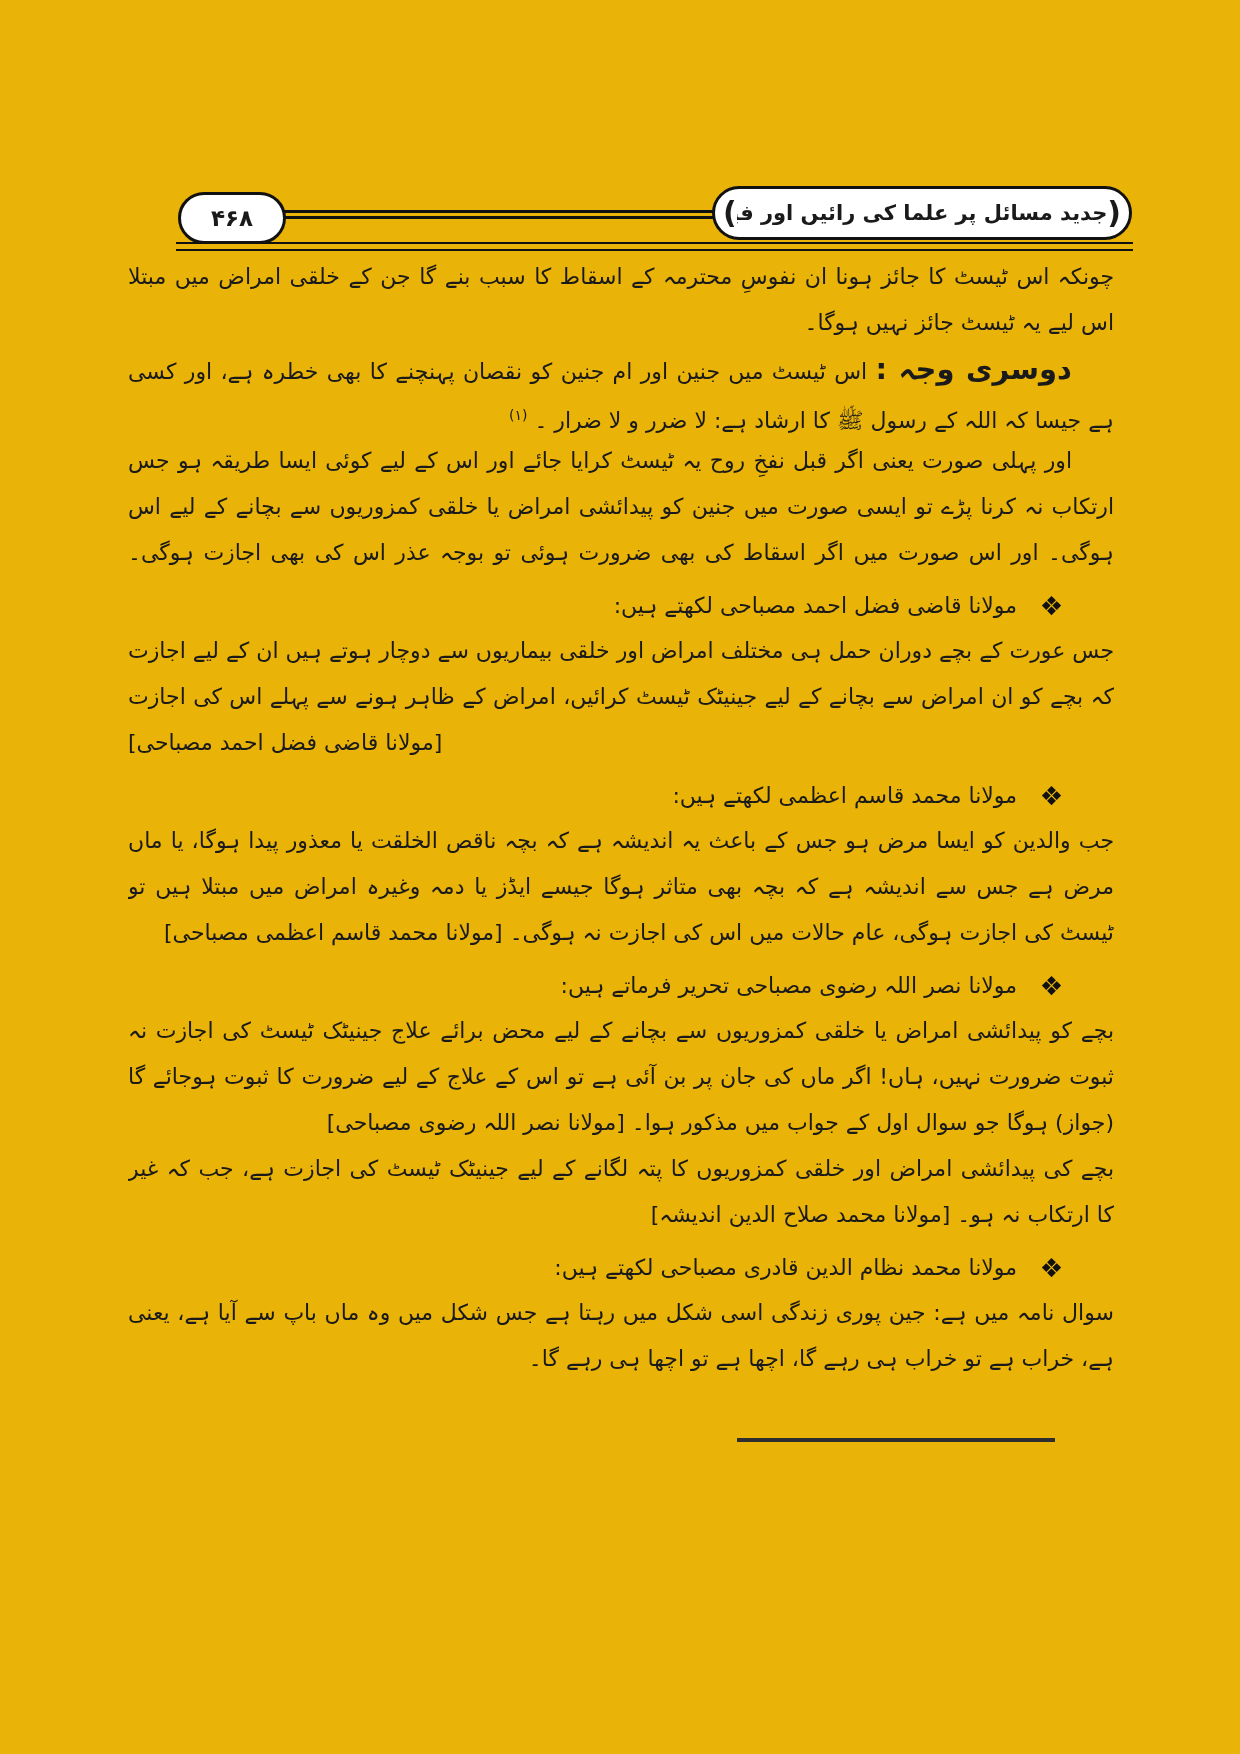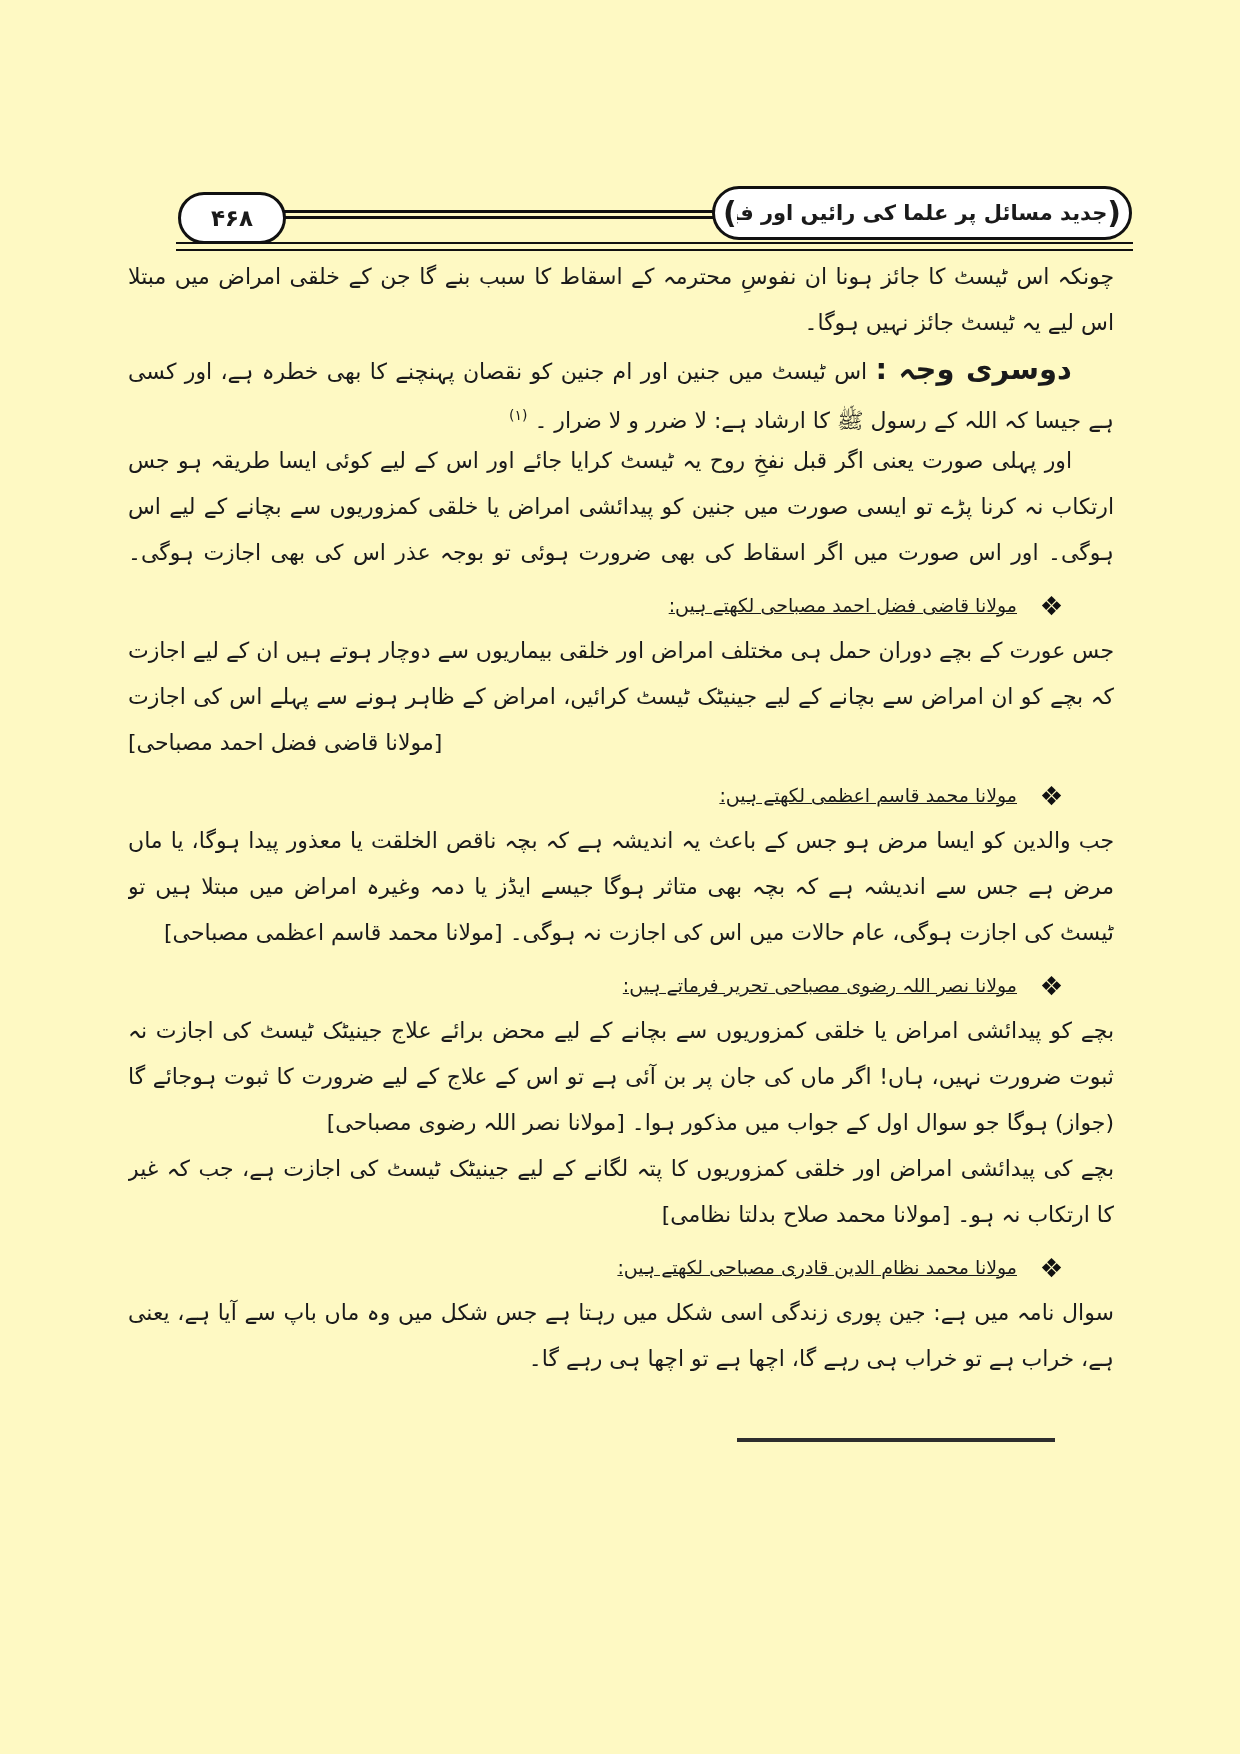--- a/index.html
+++ b/index.html
@@ -1,19 +1,19 @@
 <!DOCTYPE html>
 <html lang="ur"><head>
 <meta charset="utf-8">
 <style>
   html,body { margin:0; padding:0; background:#e8e8e8; }
   .page {
     position: relative;
     width: 1240px; height: 1754px;
-    background: #fef9c3;
+    background: #eab308;
     font-family: "DejaVu Sans", sans-serif;
     color: #1a1a1a;
     overflow: hidden;
     margin: 0 auto;
   }
   
   .pill {
     position: absolute; left: 178px; top: 192px;
     width: 102px; height: 46px;
     border: 3px solid #111; border-radius: 26px;
@@ -55,21 +55,21 @@
   .line.indent { text-indent: 42px; }
   .lead { font-weight: bold; font-size: 29px; letter-spacing: 1px; }
   sup.fnmark { font-size: 14px; }
   .attr-left {
     direction: rtl; font-size: 22px; line-height: 46px; height: 46px;
     text-align: left; text-align-last: left; overflow: hidden;
   }
   .heading {
     display: flex; direction: rtl; align-items: center;
     gap: 24px; padding-right: 52px; height: 46px; margin-top: 6px;
-    font-size: 19px; overflow: hidden; text-decoration: underline;
+    font-size: 22px; overflow: hidden;
   }
   .diamond { width: 21px; height: 21px; flex: 0 0 auto; }
   
   .fn-rule {
     position: absolute; left: 737px; top: 1438px;
     width: 318px; height: 4px; background: #2e2e2e;
   }
   .fn-text {
     position: absolute; top: 1452px; right: 177px;
     direction: rtl; font-size: 22px; line-height: 42px;
@@ -143,21 +143,21 @@
         <polygon points="18,7 23,12 18,17 13,12" fill="#111"></polygon>
         <polygon points="12,13 17,18 12,23 7,18" fill="#111"></polygon>
       </svg>
       <span>مولانا نصر اللہ رضوی مصباحی تحریر فرماتے ہیں:</span>
     </div>
     <div class="line">بچے کو پیدائشی امراض یا خلقی کمزوریوں سے بچانے کے لیے محض برائے علاج جینیٹک ٹیسٹ کی اجازت نہ ہوگی کہ</div>
     <div class="line">ثبوت ضرورت نہیں، ہاں! اگر ماں کی جان پر بن آئی ہے تو اس کے علاج کے لیے ضرورت کا ثبوت ہوجائے گا پھر وہی حکم</div>
     <div class="line end">(جواز) ہوگا جو سوال اول کے جواب میں مذکور ہوا۔ [مولانا نصر اللہ رضوی مصباحی]</div>
 
     <div class="line">بچے کی پیدائشی امراض اور خلقی کمزوریوں کا پتہ لگانے کے لیے جینیٹک ٹیسٹ کی اجازت ہے، جب کہ غیر شرعی امور</div>
-    <div class="line end">کا ارتکاب نہ ہو۔ [مولانا محمد صلاح بدلتا نظامی]</div>
+    <div class="line end">کا ارتکاب نہ ہو۔ [مولانا محمد صلاح الدین اندیشہ]</div>
 
     <div class="heading">
       <svg class="diamond" viewBox="0 0 24 24">
         <polygon points="12,1 17,6 12,11 7,6" fill="#111"></polygon>
         <polygon points="6,7 11,12 6,17 1,12" fill="#111"></polygon>
         <polygon points="18,7 23,12 18,17 13,12" fill="#111"></polygon>
         <polygon points="12,13 17,18 12,23 7,18" fill="#111"></polygon>
       </svg>
       <span>مولانا محمد نظام الدین قادری مصباحی لکھتے ہیں:</span>
     </div>

